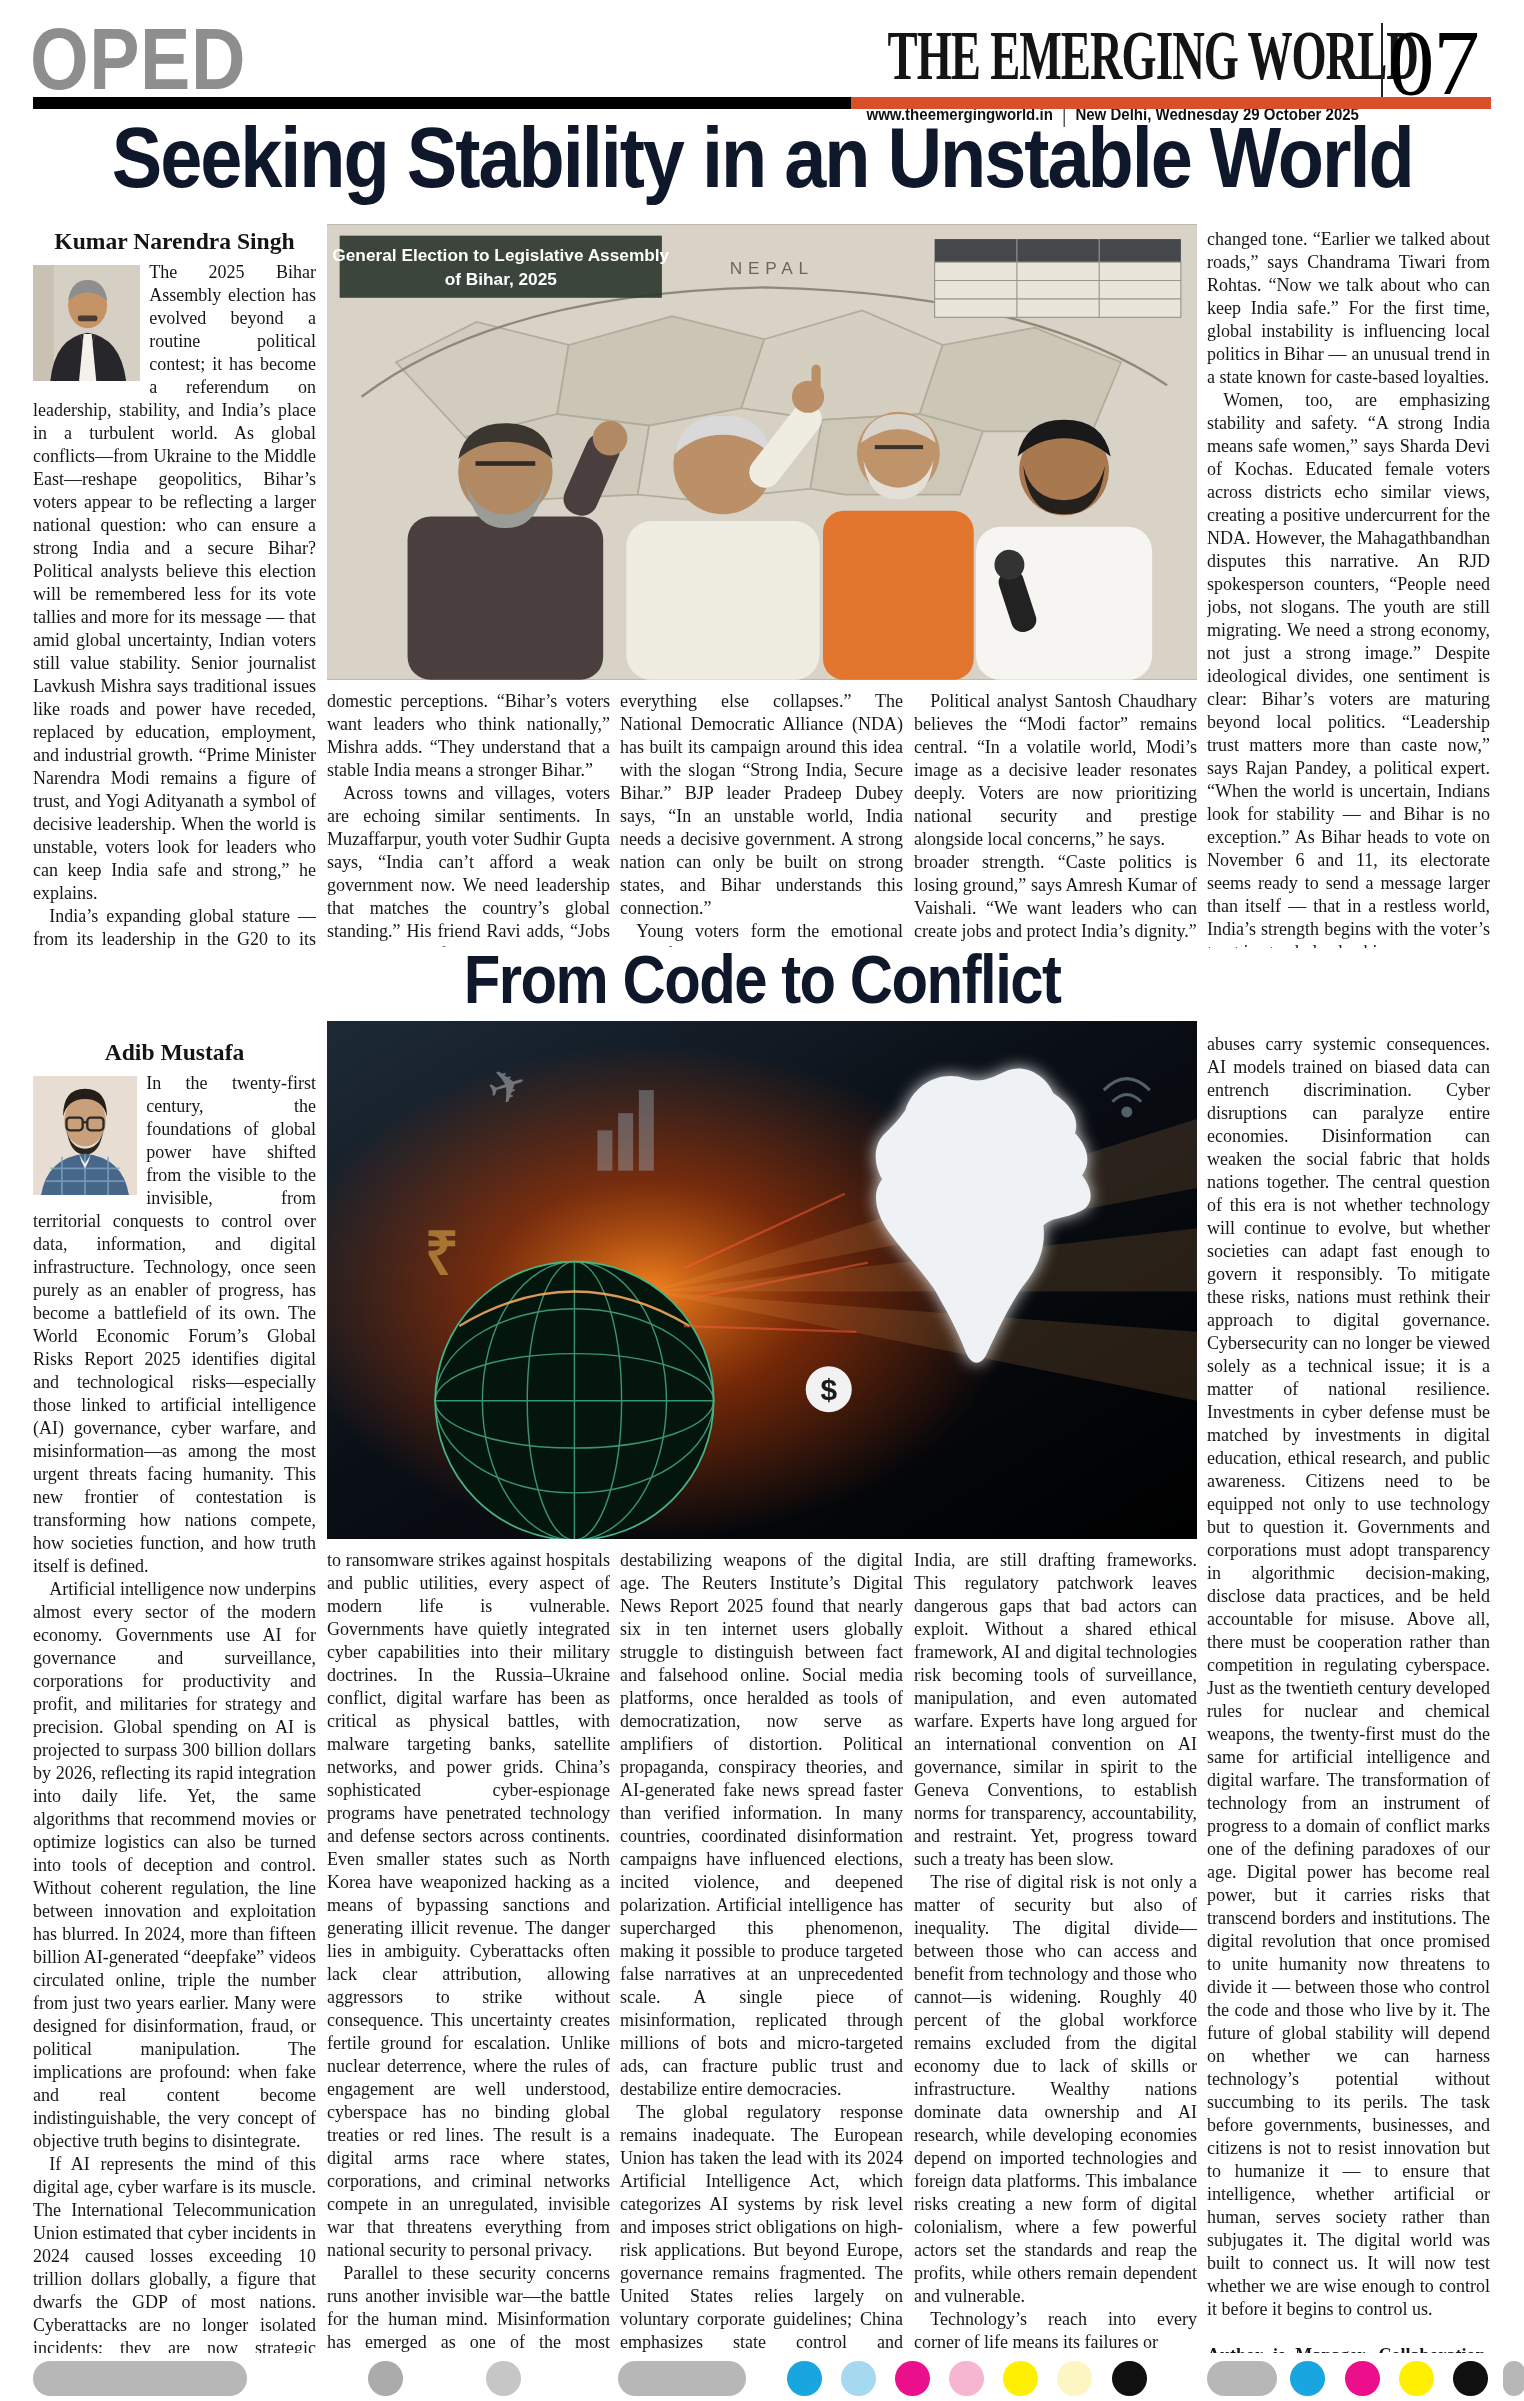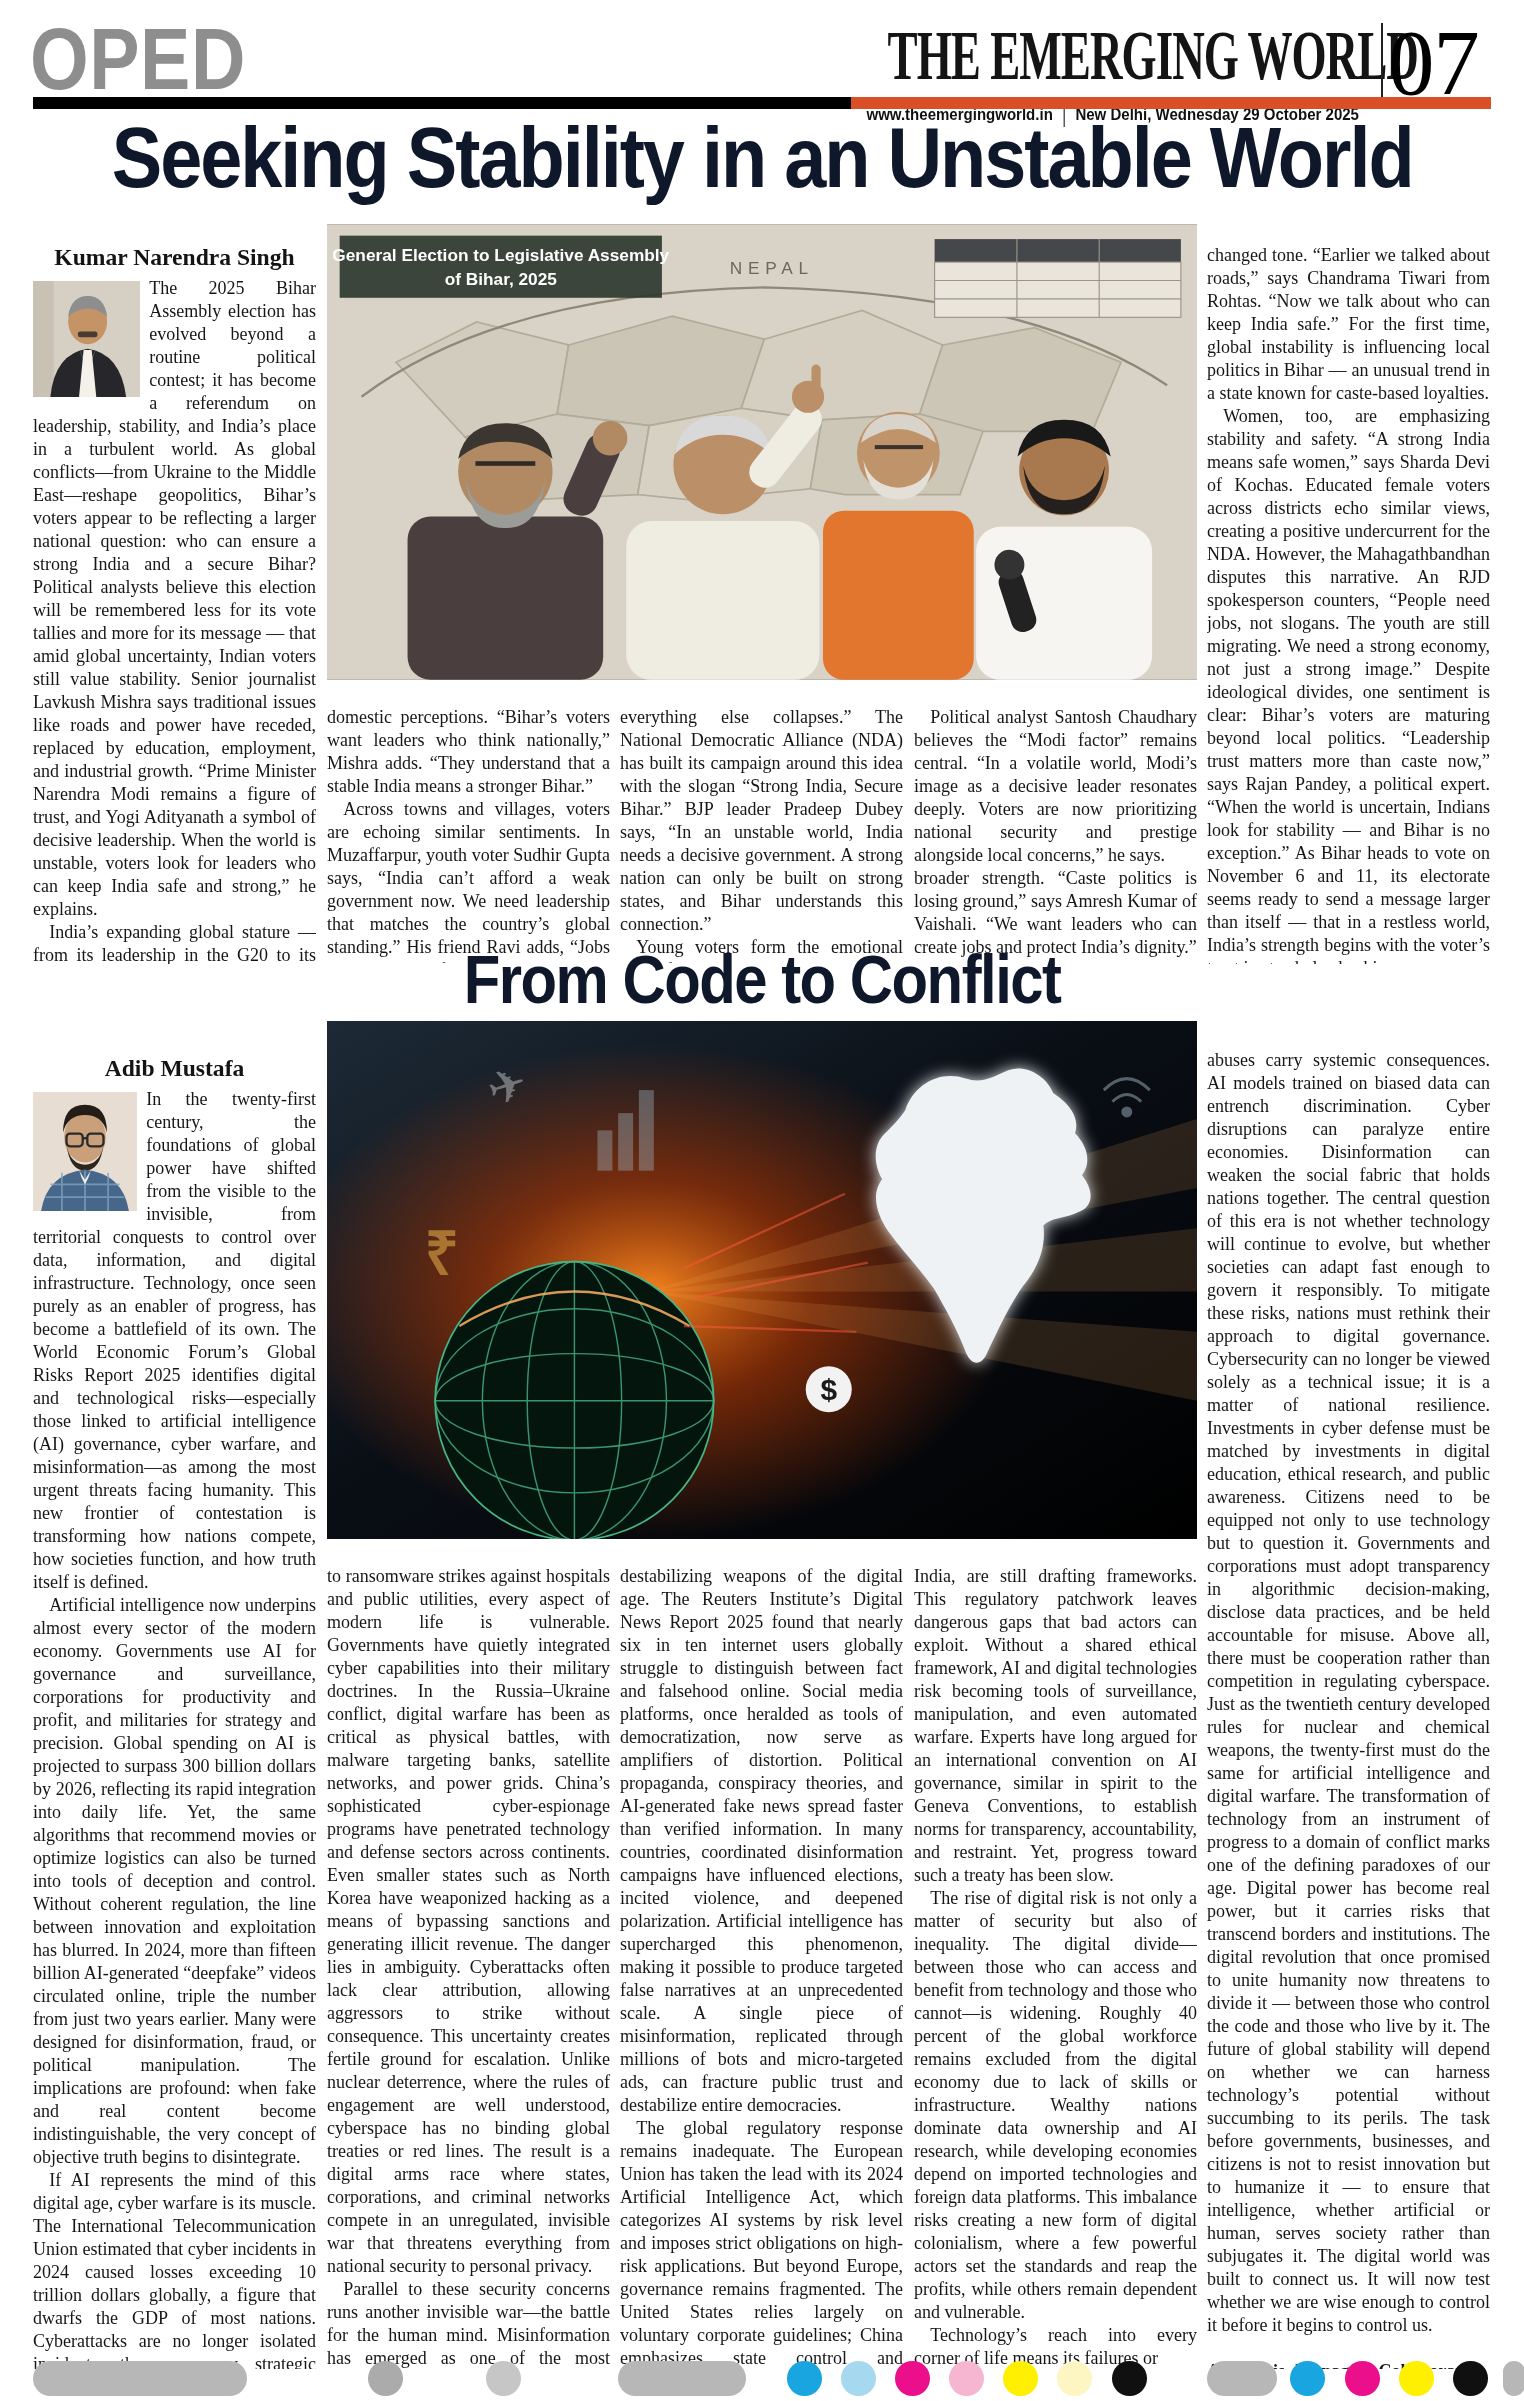--- a/index.html
+++ b/index.html
@@ -14,21 +14,21 @@
   .vrule{left:1381px;top:23px;width:1.7px;height:79px;background:#222;}
   .pagenum{left:1388px;top:9.2px;width:138px;font-family:"Liberation Serif",serif;font-size:93px;letter-spacing:-1.2px;color:#000;}
   .bar-black{left:33px;top:97px;width:818px;height:12px;background:#000;}
   .bar-orange{left:851px;top:97px;width:640px;height:12px;background:#d94f28;}
   
   .headline{left:0;width:1525px;text-align:center;font-family:"Liberation Sans",sans-serif;font-weight:bold;color:#0f172a;line-height:1.02;white-space:nowrap;}
   .h1a{top:114px;font-size:86px;letter-spacing:-2.3px;}
   .h2a{top:945px;font-size:68px;letter-spacing:-1.7px;}
   .cond{display:inline-block;transform:scaleX(0.88);transform-origin:center;}
   
-  .col{position:absolute;overflow:hidden;margin-top:16px;}
+  .col{position:absolute;overflow:hidden;}
   .byline{font-weight:bold;font-size:23.6px;text-align:center;margin:0 0 5.8px 0;font-family:"Liberation Serif",serif;}
   .body{font-size:18px;line-height:23px;text-align:justify;margin:0;color:#161616;}
   .ind{text-indent:0.9em;}
   .note{font-weight:bold;margin-top:23px;}
   .author-photo{float:left;margin:4.6px 9.2px 4.6px 0;background:#d6d0c4;overflow:hidden;}
   .ph1{width:107px;height:116px;}
   .ph2{width:104px;height:119px;background:#e8ddd2;}
   .art-image{position:absolute;overflow:hidden;background:#222;}
   
   #footer-marks{position:absolute;left:0;top:2361px;width:1525px;height:36px;}

